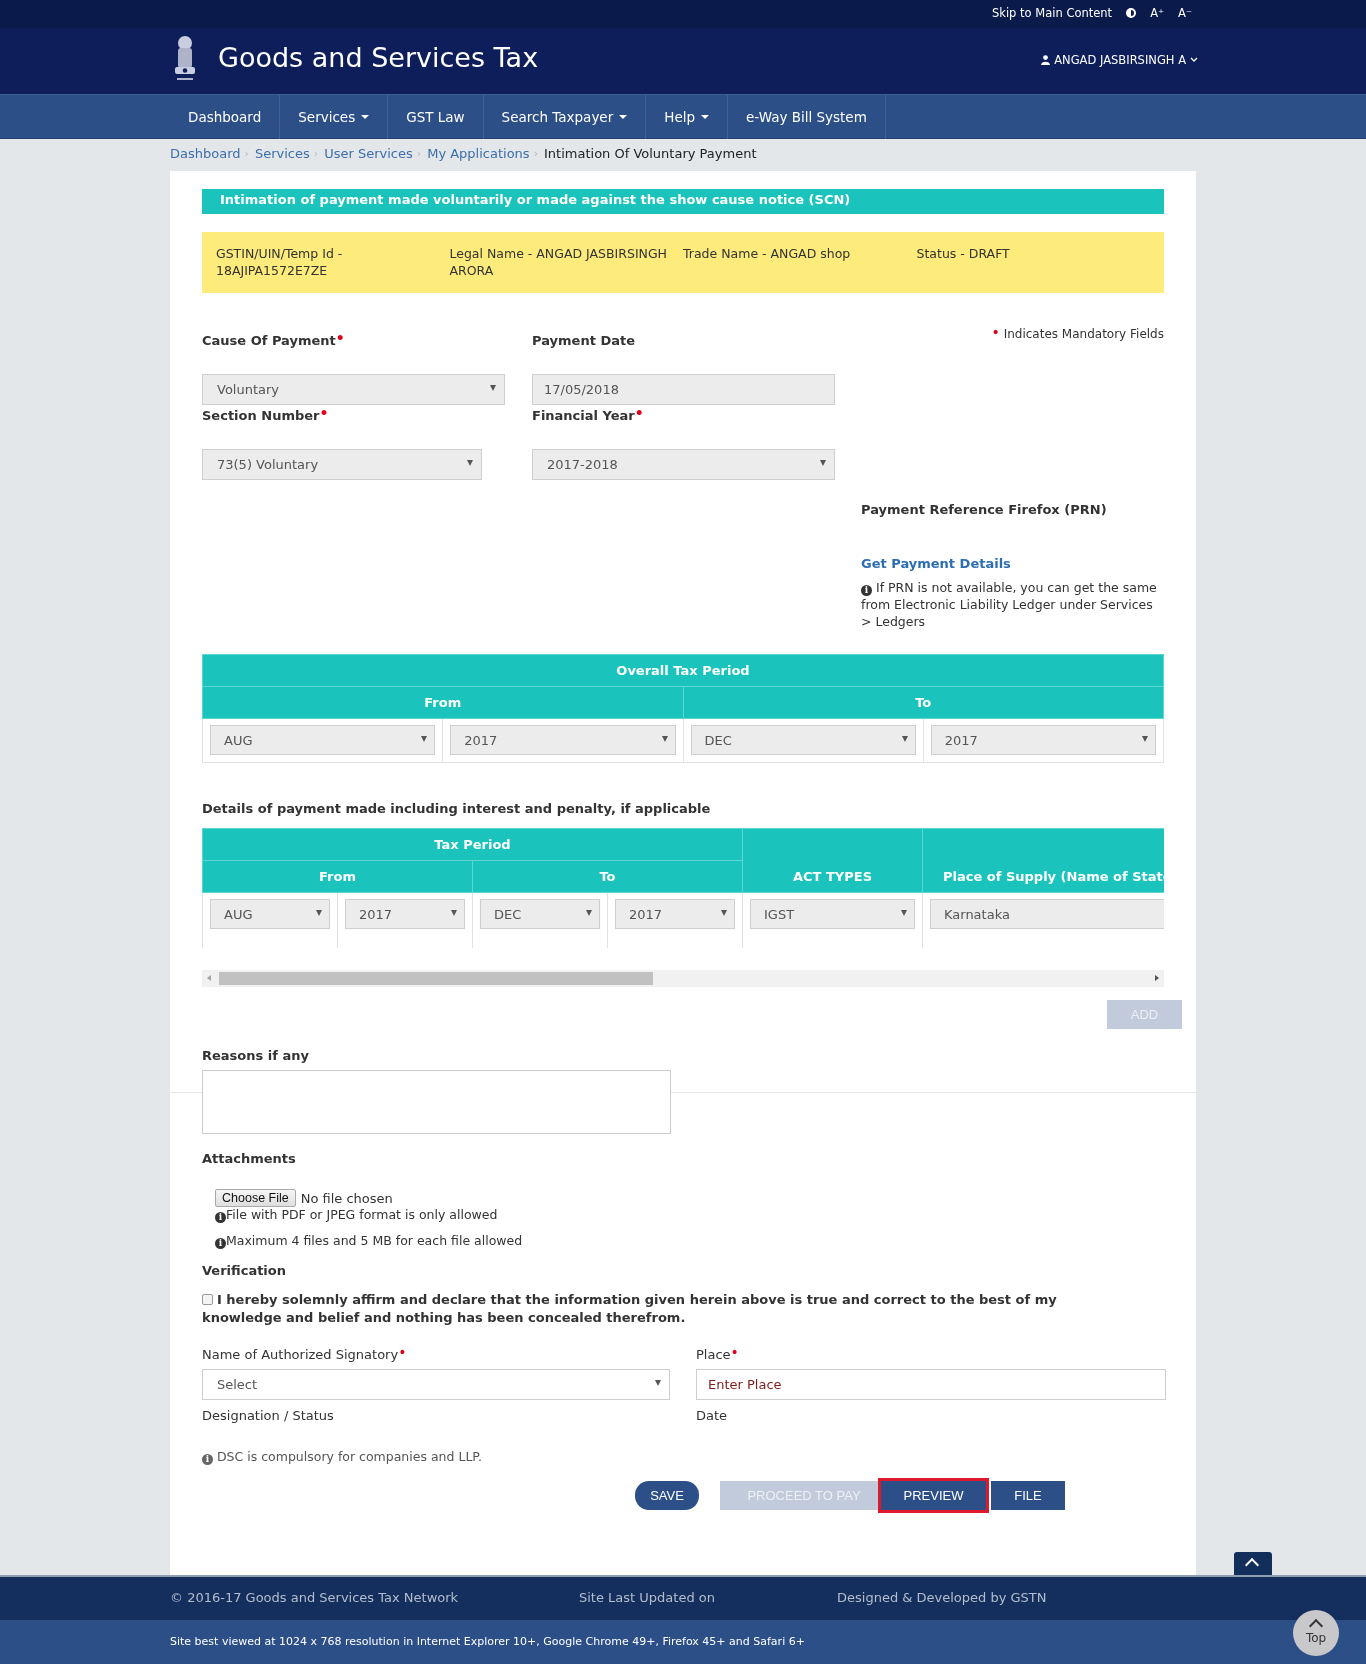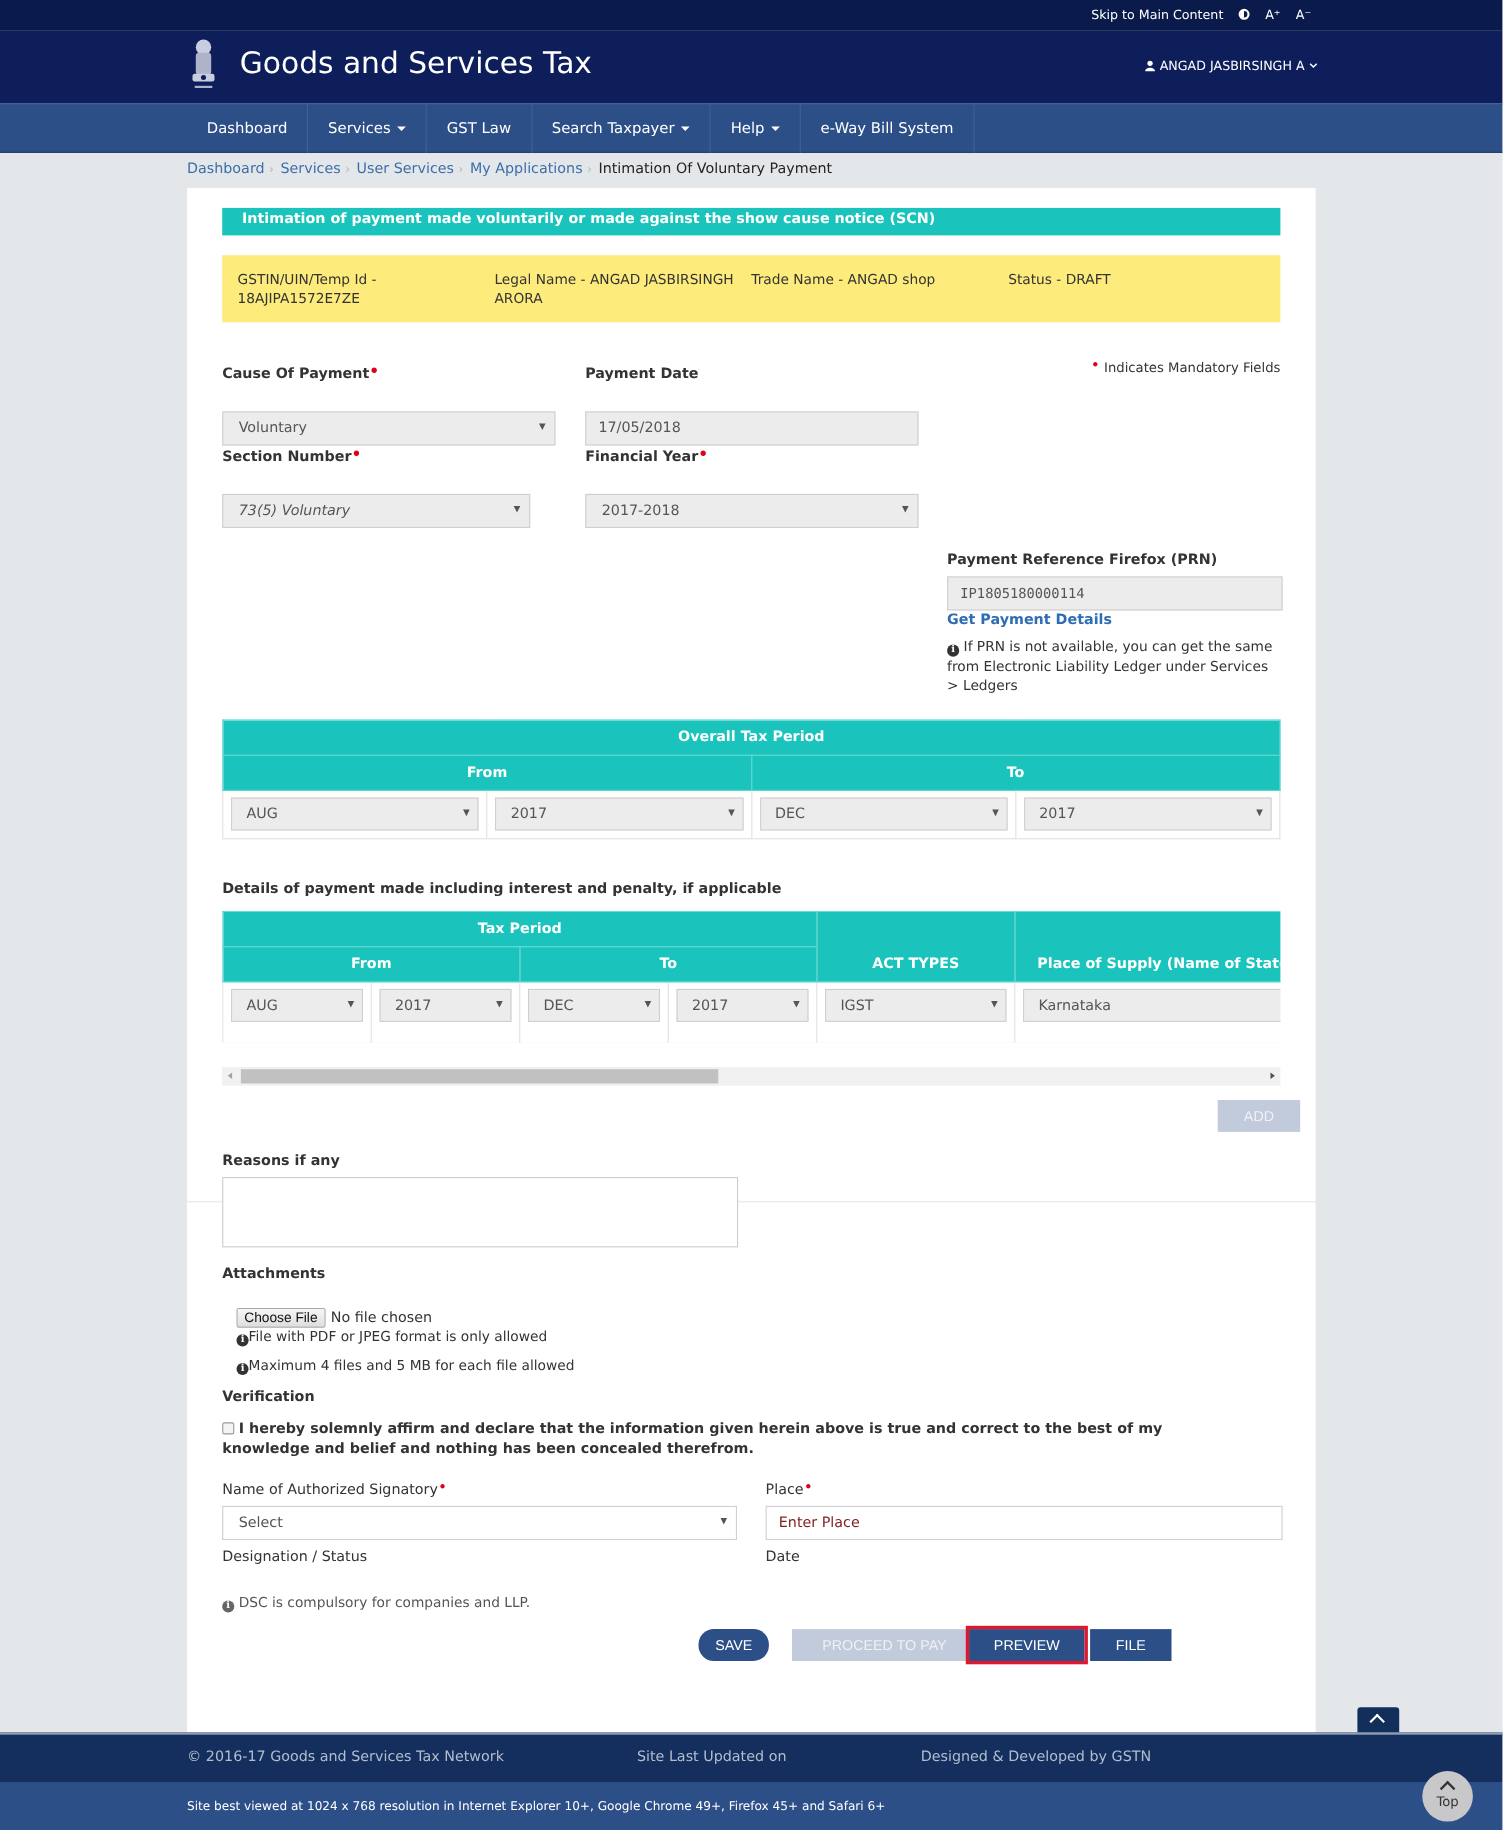--- a/index.html
+++ b/index.html
@@ -188,27 +188,26 @@
 
   <div class="mandatory-note"><span class="req">•</span> <span>Indicates Mandatory Fields</span></div>
 
   <div class="field-label" style="left:32px; top:162px;"><span>Cause Of Payment</span><span class="req">•</span></div>
   <div class="select-box" style="left:32px; top:203px; width:303px;"><span>Voluntary</span><span class="arrow"></span></div>
 
   <div class="field-label" style="left:362px; top:162px;">Payment Date</div>
   <div class="input-box" style="left:362px; top:203px; width:303px; padding-left:11px;"><span>17/05/2018</span></div>
 
   <div class="field-label" style="left:32px; top:237px;"><span>Section Number</span><span class="req">•</span></div>
-  <div class="select-box" style="left:32px; top:278px; width:280px;font-style:italic;"><span>73(5) Voluntary</span><span class="arrow"></span></div>
+  <div class="select-box" style="left:32px; top:278px; width:280px;"><span>73(5) Voluntary</span><span class="arrow"></span></div>
 
   <div class="field-label" style="left:362px; top:237px;"><span>Financial Year</span><span class="req">•</span></div>
   <div class="select-box" style="left:362px; top:278px; width:303px;"><span>2017-2018</span><span class="arrow"></span></div>
 
   <div class="field-label" style="left:691px; top:331px;">Payment Reference Firefox (PRN)</div>
-  <div class="input-box" style="left:691px; top:353px; width:305px; padding-left:11px; font-family:'DejaVu Sans Mono', monospace; font-size:12.5px;"><span>IP1805180000114</span></div>
   <div class="link-blue" style="left:691px; top:385px;">Get Payment Details</div>
   <div class="prn-note"><span class="info-icon">i</span> <span>If PRN is not available, you can get the same from Electronic Liability Ledger under Services &gt; Ledgers</span></div>
 
   <table class="tp-table">
     <tbody>
         <tr>
           <th colspan="4">Overall Tax Period</th>
         </tr>
     <tr>
       <th colspan="2">From</th>

